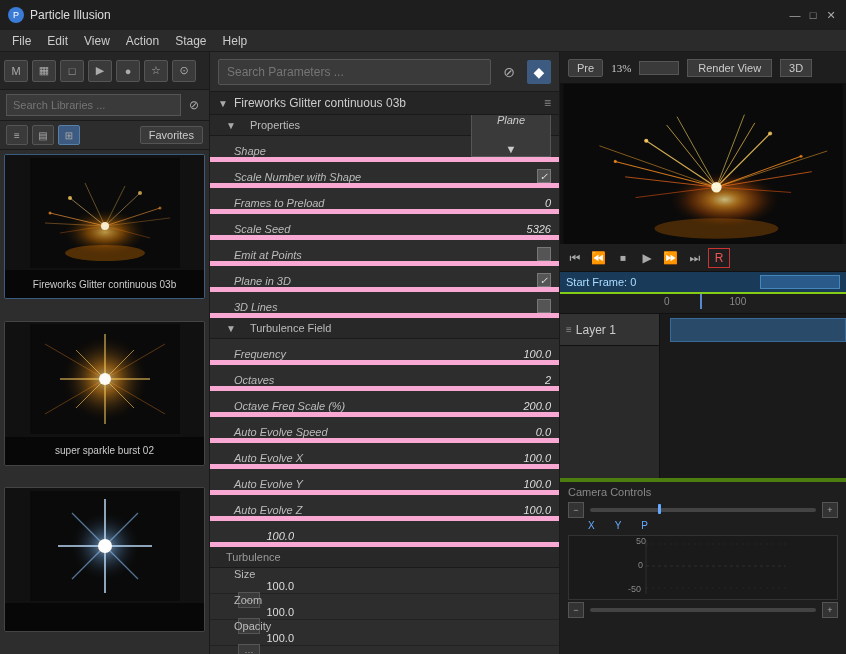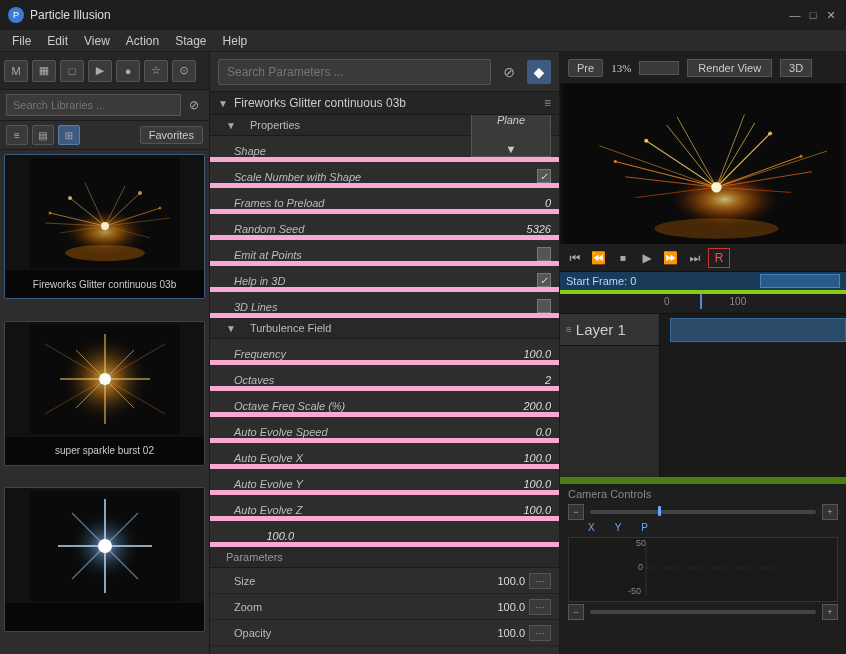--- a/index.html
+++ b/index.html
@@ -280,24 +280,25 @@
     .subsection-title { color: #bbb; font-size: 11px; padding-left: 8px; }
     .appearance-header {
       padding: 4px 8px 4px 16px;
       background: #282828;
       border-bottom: 1px solid #1a1a1a;
       color: #999;
       font-size: 11px;
     }
     .param-row-with-btns {
       display: flex;
-      align-items: center;
+      align-items: flex-start;
       height: 26px;
       padding: 0 8px 0 24px;
       border-bottom: 1px solid #222;
+      flex-direction: column;
     }
     .dots-btn {
       width: 22px; height: 16px;
       background: #3a3a3a;
       border: 1px solid #555;
       color: #aaa;
       font-size: 9px;
       cursor: pointer;
       display: flex; align-items: center; justify-content: center;
     }
@@ -391,21 +392,21 @@
     .layer-item {
       height: 32px;
       display: flex;
       align-items: center;
       padding: 0 6px;
       gap: 4px;
       border-bottom: 1px solid #111;
       background: #333;
     }
     .layer-icon { font-size: 10px; color: #888; }
-    .layer-name { font-size: 15px; color: #ccc; }
+    .layer-name { font-size: 12px; color: #ccc; }
     .track-bar {
       position: absolute;
       top: 4px; left: 10px; right: 0;
       height: 24px;
       background: #2a4a6a;
       border: 1px solid #3a6a9a;
     }
     .camera-label { color: #888; font-size: 11px; margin-bottom: 4px; }
     .cam-btn {
       width: 16px; height: 16px;
@@ -414,21 +415,21 @@
       color: #aaa;
       font-size: 9px;
       cursor: pointer;
       display: flex; align-items: center; justify-content: center;
     }
 
     
     .start-frame {
       height: 22px;
       background: #1a3a5a;
-      border-bottom: 4px solid #84cc16;
+      border-bottom: 2px solid #84cc16;
       display: flex;
       align-items: center;
       padding: 5px 6px;
       font-size: 11px;
       color: #aaddff;
     }
 
     
     ::-webkit-scrollbar { width: 6px; height: 6px; }
     ::-webkit-scrollbar-track { background: #1a1a1a; }
@@ -611,31 +612,31 @@
         <span class="param-label">Scale Number with Shape</span>
         <div class="param-checkbox checked"></div>
       </div>
 
       <div class="param-row">
         <span class="param-label">Frames to Preload</span>
         <span class="param-value">0</span>
       </div>
 
       <div class="param-row">
-        <span class="param-label">Random Seed</span>
+        <span class="param-label">Scale Seed</span>
         <span class="param-value">5326</span>
       </div>
 
       <div class="param-row">
         <span class="param-label">Emit at Points</span>
         <div class="param-checkbox"></div>
       </div>
 
       <div class="param-row">
-        <span class="param-label">Help in 3D</span>
+        <span class="param-label">Plane in 3D</span>
         <div class="param-checkbox checked"></div>
       </div>
 
       <div class="param-row">
         <span class="param-label">3D Lines</span>
         <div class="param-checkbox"></div>
       </div>
 
       <div class="subsection-header">
         <span class="triangle">▼</span>
@@ -676,21 +677,21 @@
       <div class="param-row">
         <span class="param-label">Auto Evolve Z</span>
         <span class="param-value">100.0</span>
       </div>
 
       <div class="param-row">
         <span class="param-value">100.0</span>
       </div>
 
       <div class="appearance-header">
-        <span>Parameters</span>
+        <span>Turbulence</span>
       </div>
 
       <div class="param-row-with-btns">
         <span class="param-label">Size</span>
         <span class="param-value">100.0</span>
         <div style="display:flex;gap:2px;margin-left:4px;">
           <button class="dots-btn">···</button>
         </div>
       </div>
 
@@ -788,21 +789,21 @@
         <div class="layer-item">
           <span class="layer-icon">≡</span>
           <span class="layer-name">Layer 1</span>
         </div>
       </div>
       <div style="flex:1;background:#1a1a1a;position:relative;">
         <div class="track-bar"></div>
       </div>
     </div>
 
-    <div style="flex:1;background:#1e1e1e;padding:4px 8px;border-top:7px solid #4d7c0f;">
+    <div style="flex:1;background:#1e1e1e;padding:4px 8px;border-top:4px solid #4d7c0f;">
       <div class="camera-label">Camera Controls</div>
       <div style="display:flex;align-items:center;gap:6px;margin-bottom:2px;">
         <button class="cam-btn">−</button>
         <div style="flex:1;position:relative;">
           <div style="height:4px;background:#444;border-radius:2px;margin:2px 0;"></div>
           <div style="position:absolute;left:30%;top:-2px;width:3px;height:10px;background:#6af;border-radius:1px;"></div>
         </div>
         <button class="cam-btn">+</button>
       </div>
       <div style="display:flex;gap:20px;padding:0 20px;margin-bottom:4px;">

